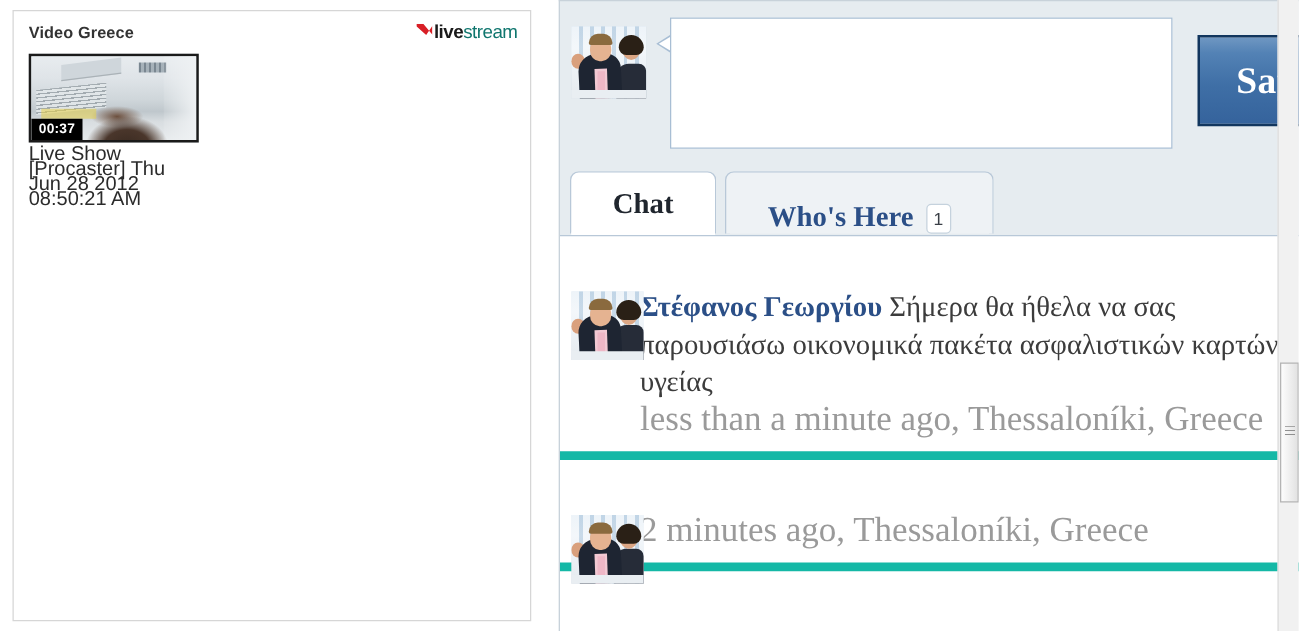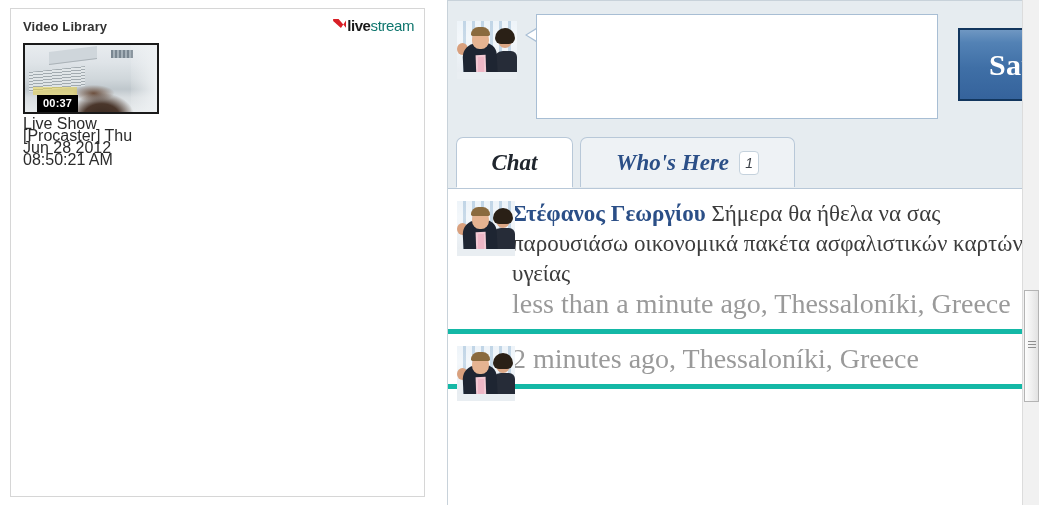--- a/index.html
+++ b/index.html
@@ -111,21 +111,21 @@
     opacity: 0.8;
   }
   .thumb-wall {
     position: absolute;
     right: 0; top: 0; bottom: 0;
     width: 26px;
     background: linear-gradient(90deg, rgba(255,255,255,0.1), #eef1f3);
   }
   .thumb-time {
     position: absolute;
-    left: 12px; bottom: 0;
+    left: 0; bottom: 0;
     background: #000000;
     color: #ffffff;
     font-size: 11px;
     font-weight: bold;
     padding: 2px 6px 3px 6px;
     line-height: 12px;
     letter-spacing: 0.2px;
   }
   .video-caption {
     margin-top: 4px;
@@ -288,21 +288,20 @@
     line-height: 69px;
     text-align: center;
     letter-spacing: 0.5px;
   }
 
   
   .tabs {
     position: relative;
     height: 56px;
     padding-left: 8px;
-    font-style: italic;
   }
   .tab {
     position: absolute;
     bottom: 0;
     height: 50px;
     border: 1px solid #b8c8d8;
     border-bottom: none;
     border-radius: 7px 7px 0 0;
     display: flex;
     align-items: center;
@@ -325,20 +324,21 @@
     left: 0; right: 0; bottom: -1px;
     height: 2px;
     background: #ffffff;
   }
   .tab-who {
     left: 132px;
     width: 215px;
     background: #eef2f5;
     color: #2b4f87;
     z-index: 2;
+    align-items: flex-end;
   }
   .tab-badge {
     display: inline-block;
     margin-left: 10px;
     min-width: 20px;
     height: 24px;
     line-height: 22px;
     padding: 0 4px;
     background: #ffffff;
     border: 1px solid #c5d2dd;
@@ -356,22 +356,23 @@
     position: absolute;
     left: 0; top: 187px;
     width: 592px; height: 318px;
     background: #ffffff;
     border-top: 1px solid #b8c8d8;
     overflow: hidden;
   }
   .msg {
     position: relative;
     padding: 10px 14px 11px 64px;
-    border-bottom: 5px solid #14b8a6;
-    background: #ffffff;
+    border-bottom: 7px solid #14b8a6;
+    background: #ffffff;
+    margin-top: 32px;
   }
   .msg.highlight { background: #fcf6d4; }
   .msg-avatar {
     position: absolute;
     left: 9px; top: 12px;
     width: 58px; height: 55px;
     overflow: hidden;
   }
   .msg.highlight .msg-avatar { top: 10px; }
   .msg-body {
@@ -416,21 +417,21 @@
     background: repeating-linear-gradient(180deg, #8f8f8f 0 1px, transparent 1px 3px);
   }
 </style>
 </head>
 <body>
 
 <div id="app">
 
   <div class="left-panel">
     <div class="lp-header">
-      <span class="lp-title">Video Library</span>
+      <span class="lp-title">Video Greece</span>
       <div class="ls-logo">
         <span class="ls-mark"></span>
         <span class="ls-live">live</span>
         <span class="ls-stream">stream</span>
       </div>
     </div>
     <div class="lp-body">
       <div class="video-item">
         <div class="thumb-wrap">
           <div class="thumb-img"></div>

